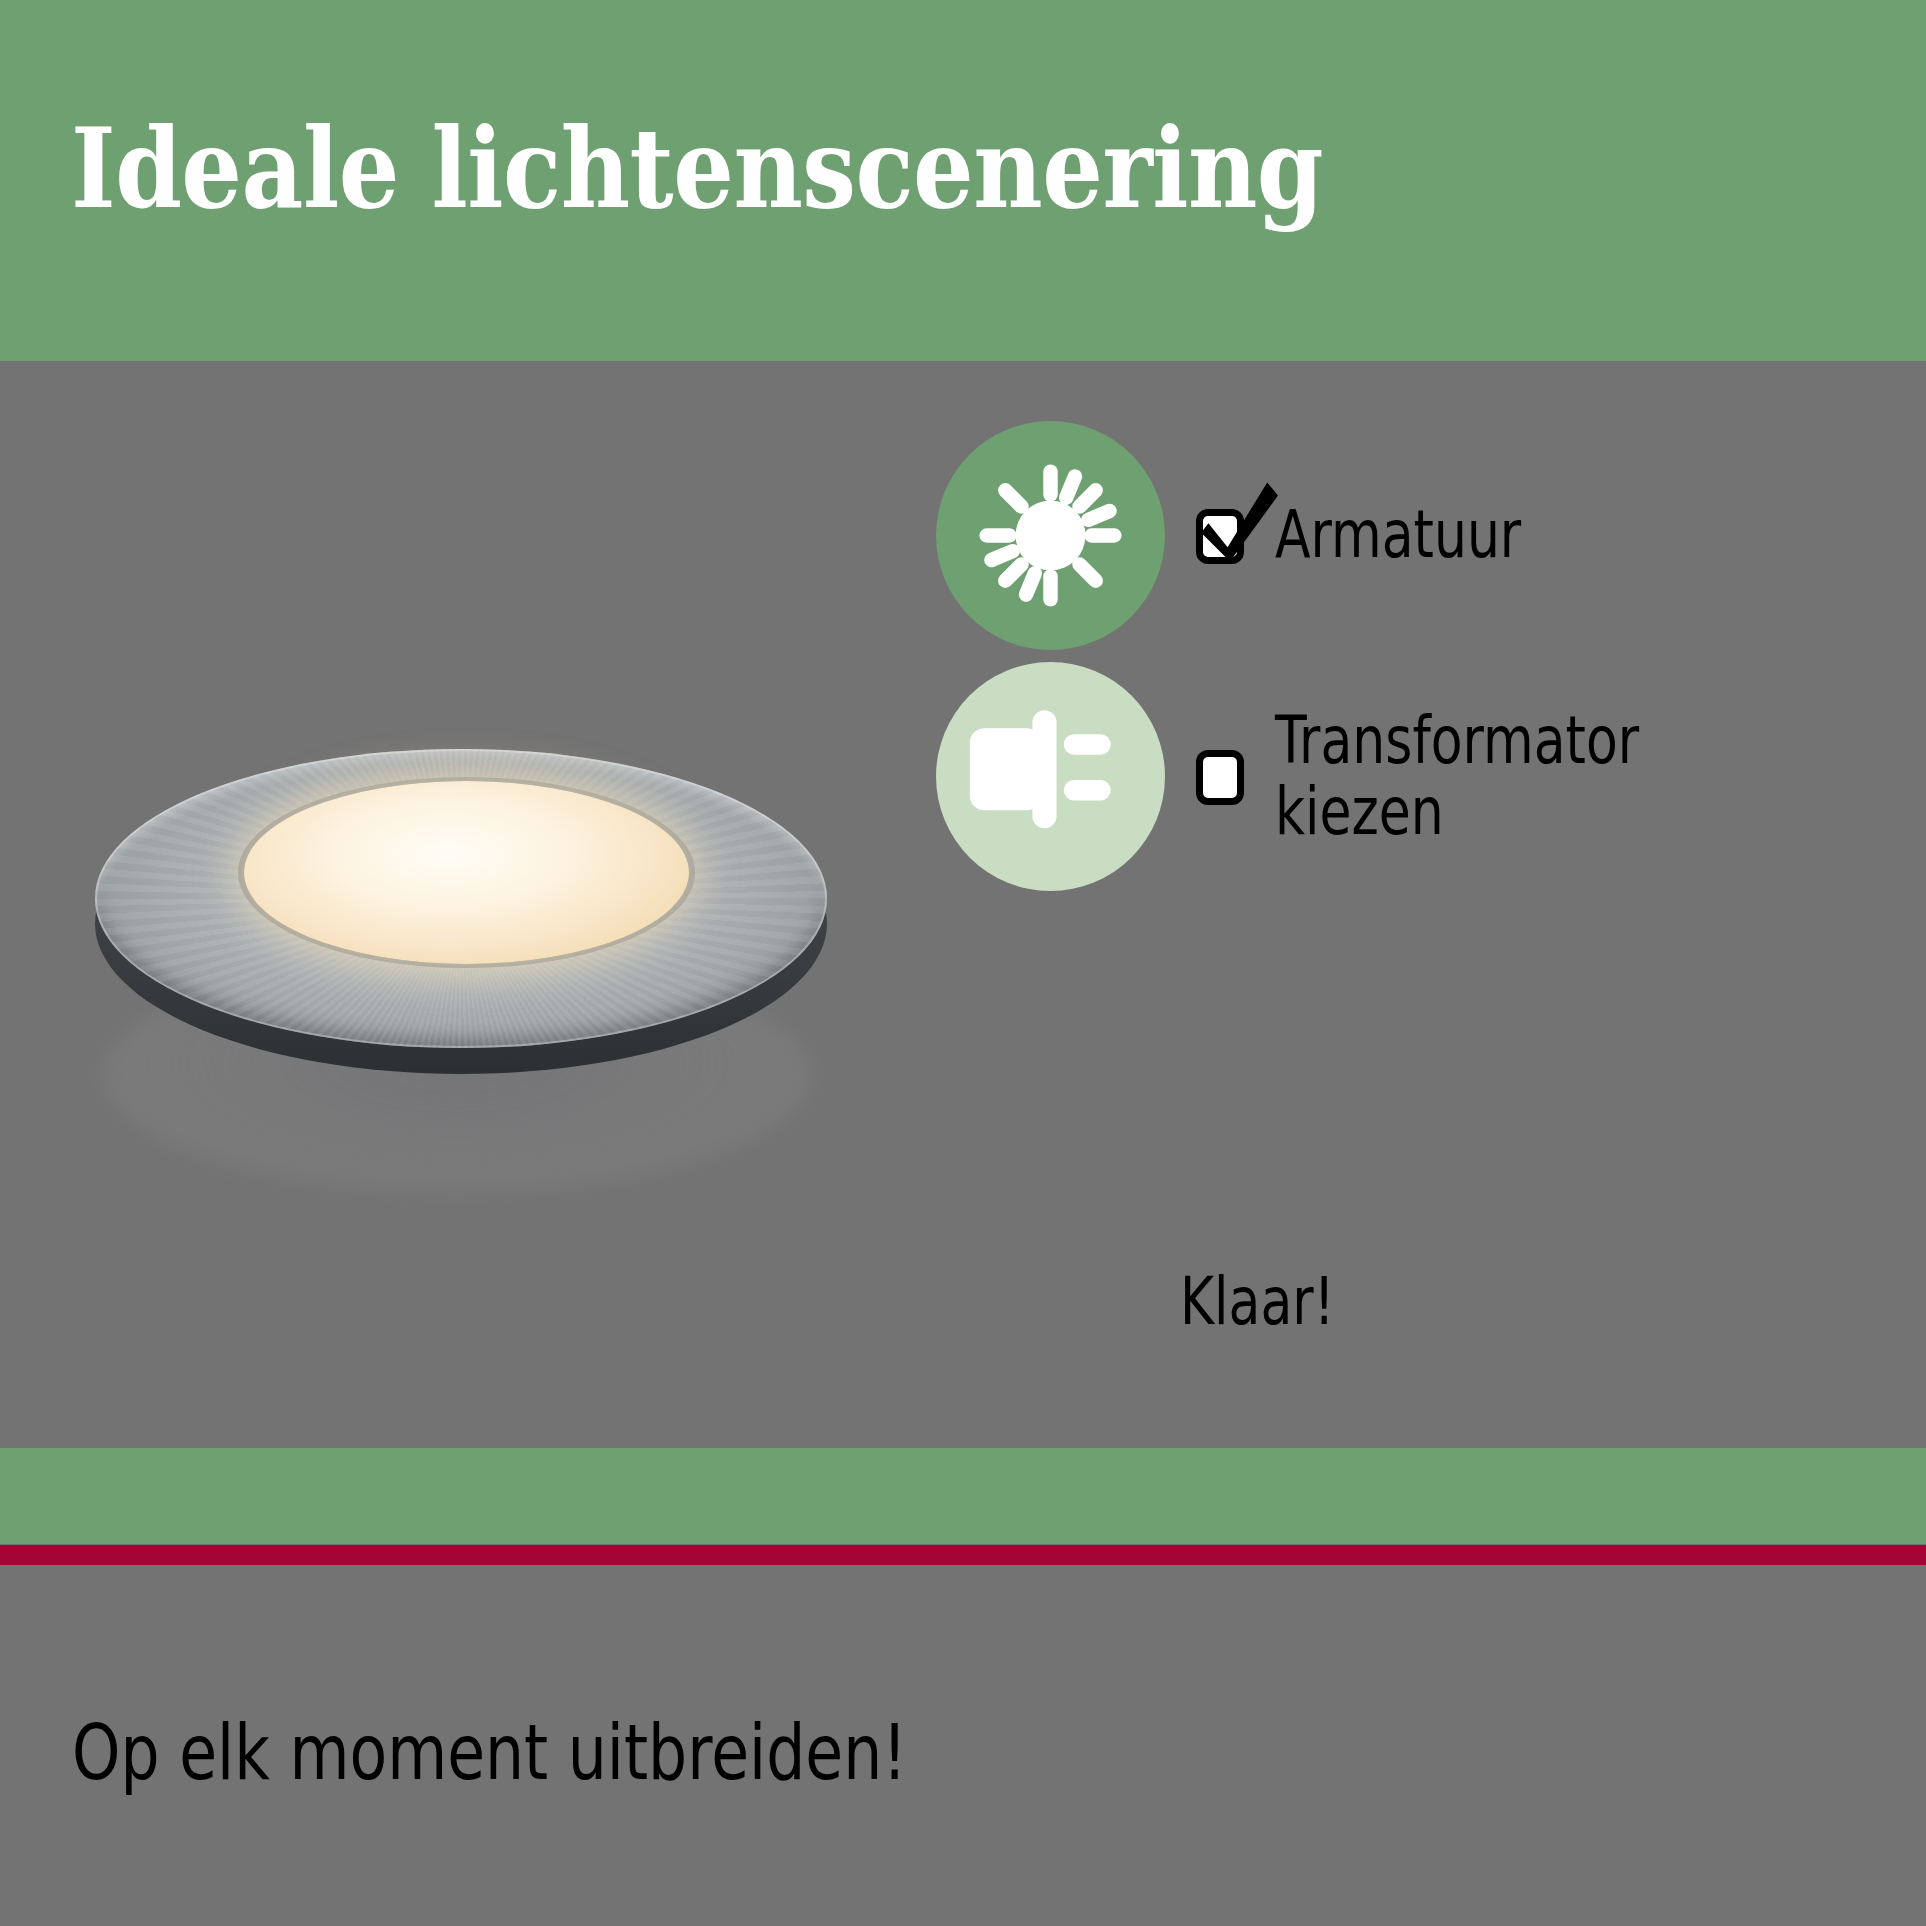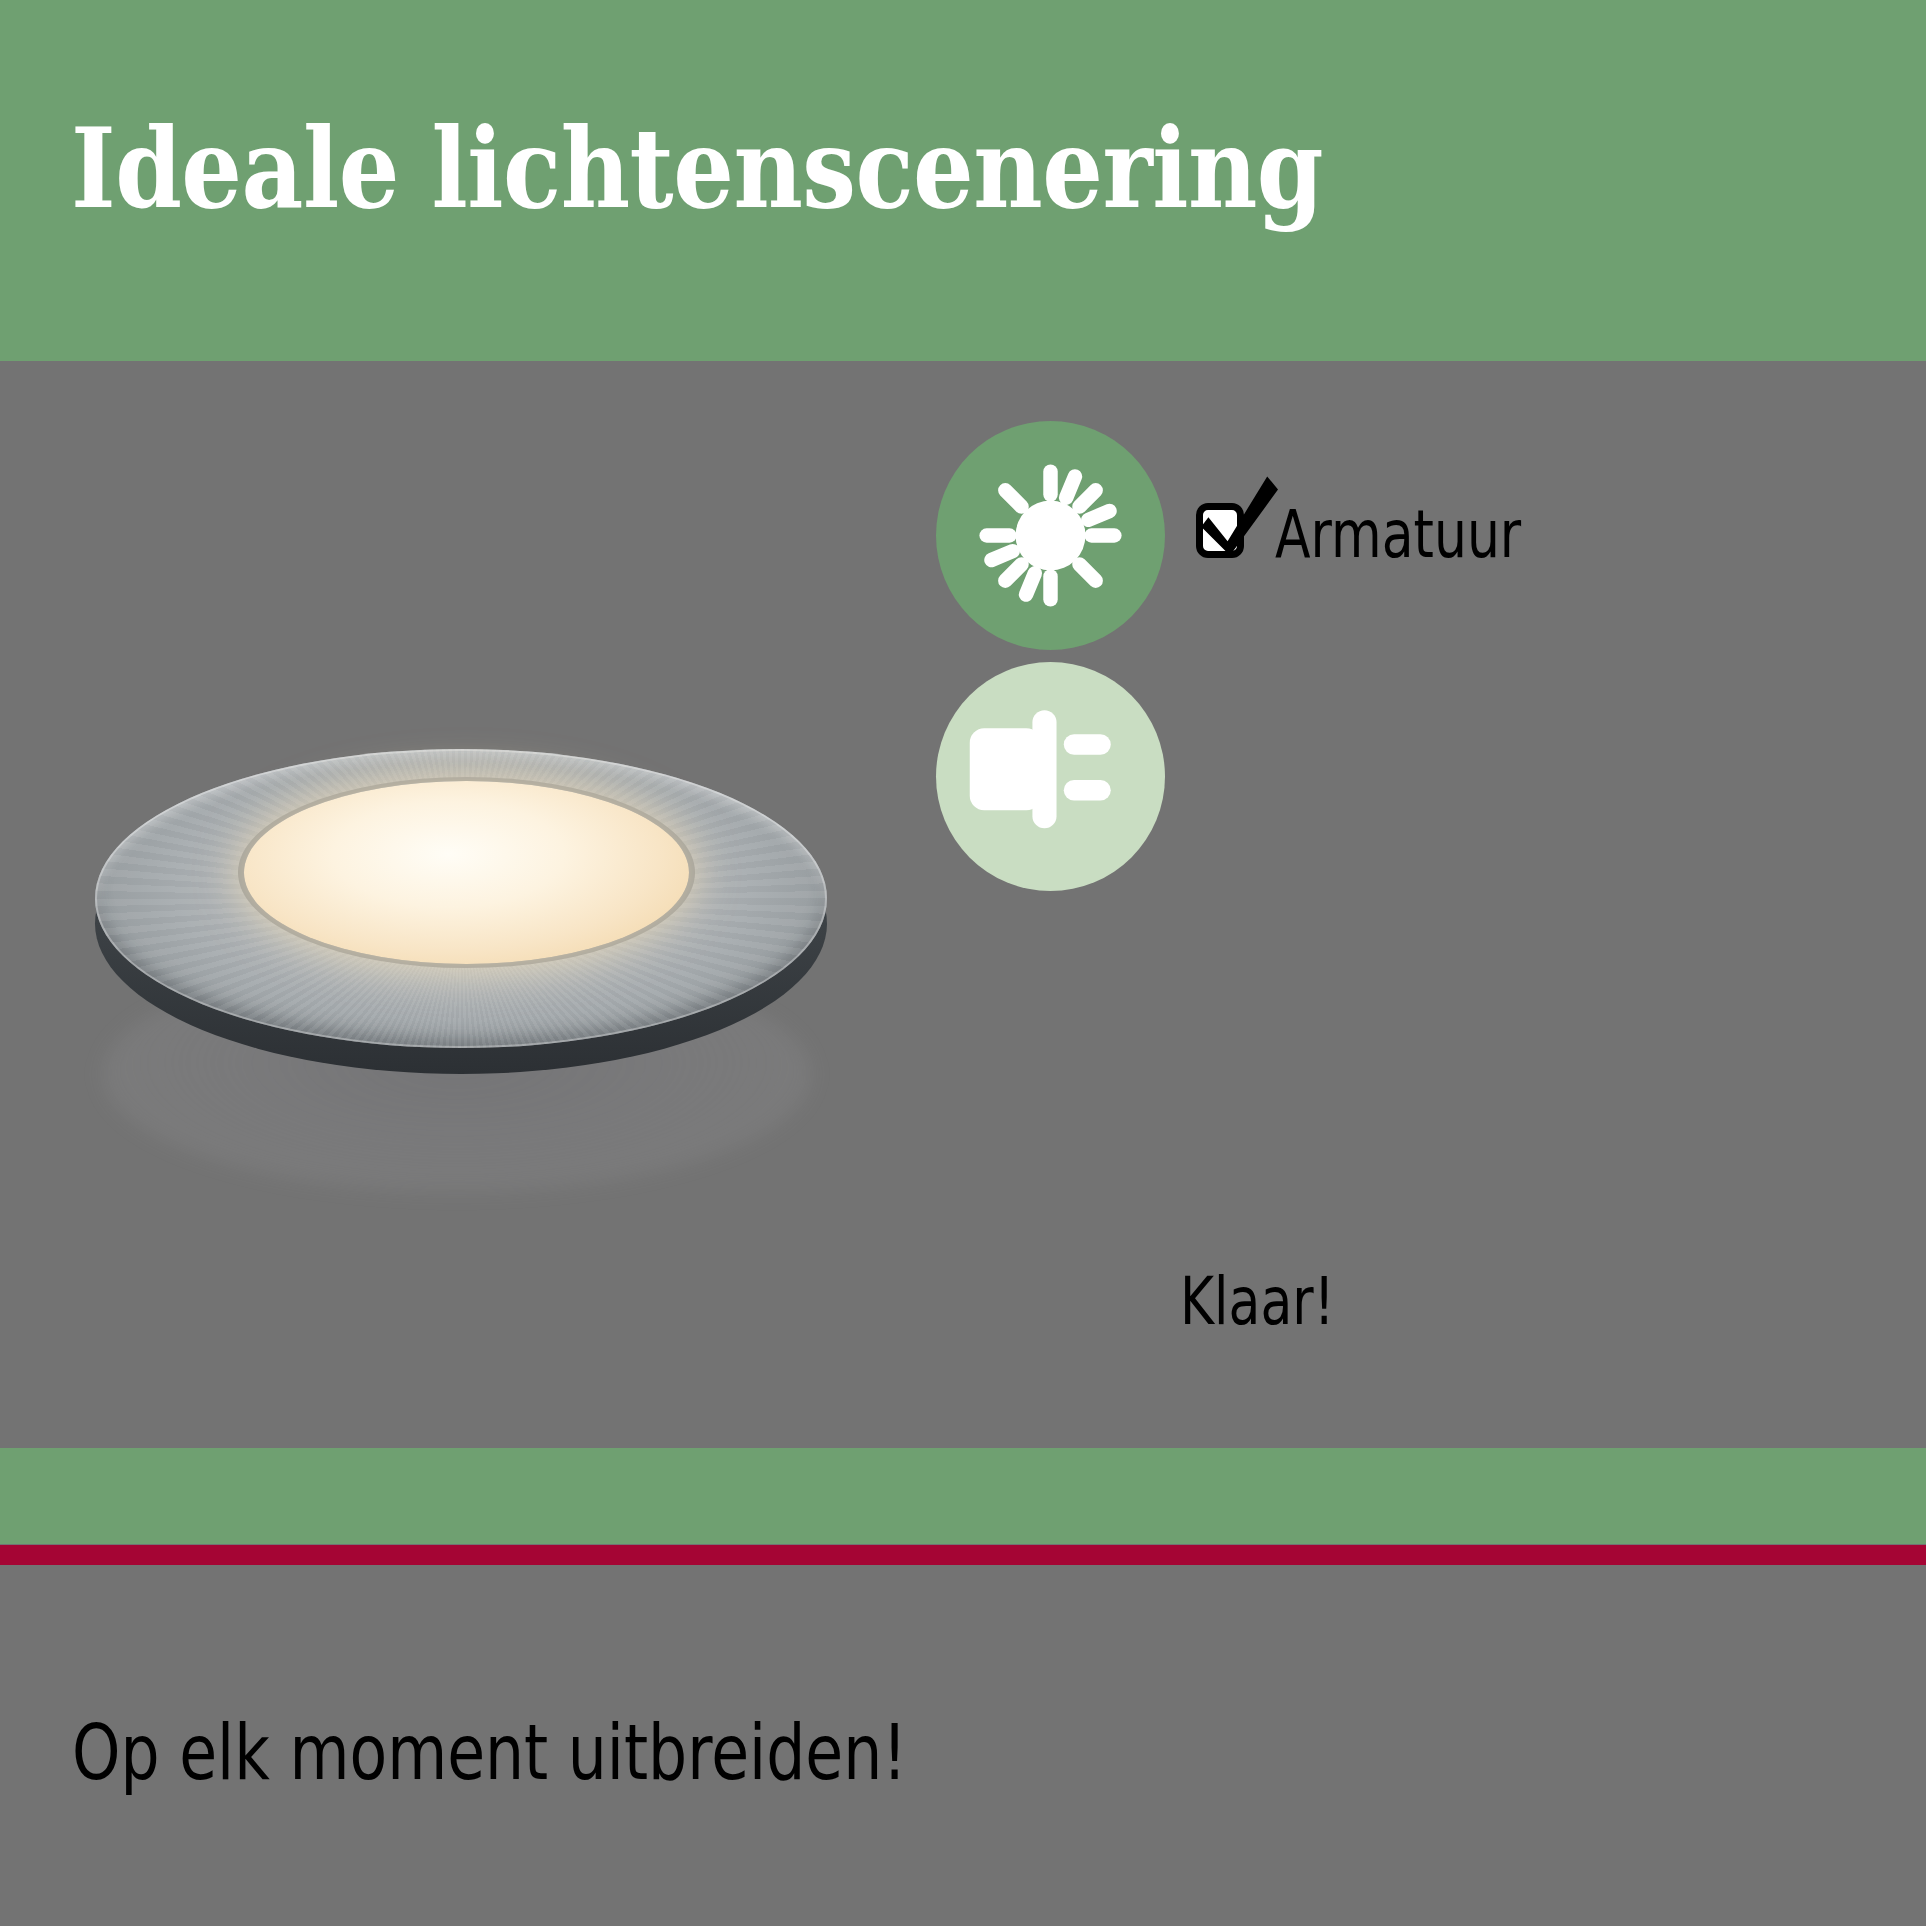--- a/index.html
+++ b/index.html
@@ -161,21 +161,21 @@
   .badge.active { background: #6FA071; }
   .badge.inactive { background: #C9DDC2; }
   .badge svg {
     position: absolute;
     left: 0; top: 0;
     width: 229px; height: 229px;
     overflow: visible;
   }
   .row-text {
     display: flex;
-    align-items: flex-start;
+    align-items: center;
     margin-left: 31px;
   }
   .checkbox {
     flex: 0 0 auto;
     position: relative;
     width: 52px;
     height: 58px;
     margin-right: 26.5px;
   }
   .checkbox .box {
@@ -299,20 +299,27 @@
 
     <div class="check-row">
       <div class="badge inactive">
         <svg viewBox="0 0 380 380">
           <rect x="56" y="110" width="118" height="136" rx="24" fill="#ffffff"></rect>
           <rect x="160" y="80" width="40" height="196" rx="20" fill="#ffffff"></rect>
           <rect x="212" y="120" width="78" height="34" rx="17" fill="#ffffff"></rect>
           <rect x="212" y="196" width="78" height="34" rx="17" fill="#ffffff"></rect>
         </svg>
       </div>
+      <div class="row-text">
+        <div class="checkbox">
+          <div class="box"></div>
+        </div>
+        <div class="label">Transformator
+kiezen</div>
+      </div>
     </div>
   </div>
 
   <div class="done-text">Klaar!</div>
 
   <div class="green-band"></div>
   <div class="crimson-band"></div>
 
   <div class="footer-text">Op elk moment uitbreiden!</div>
 

